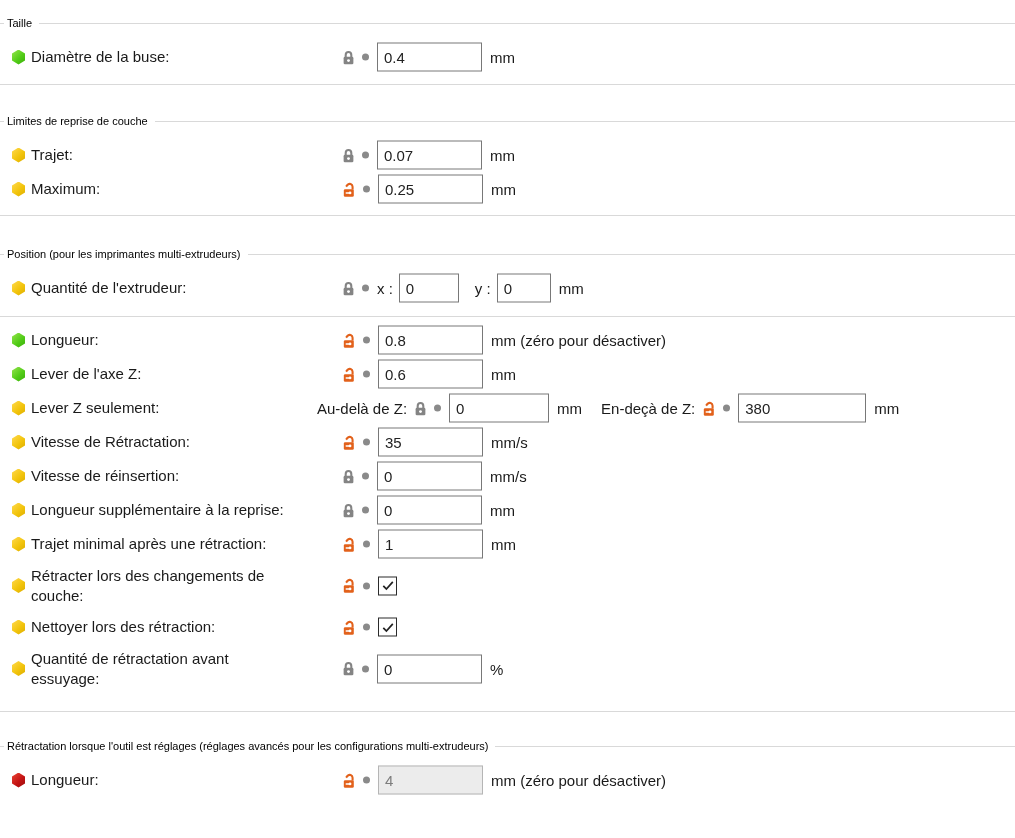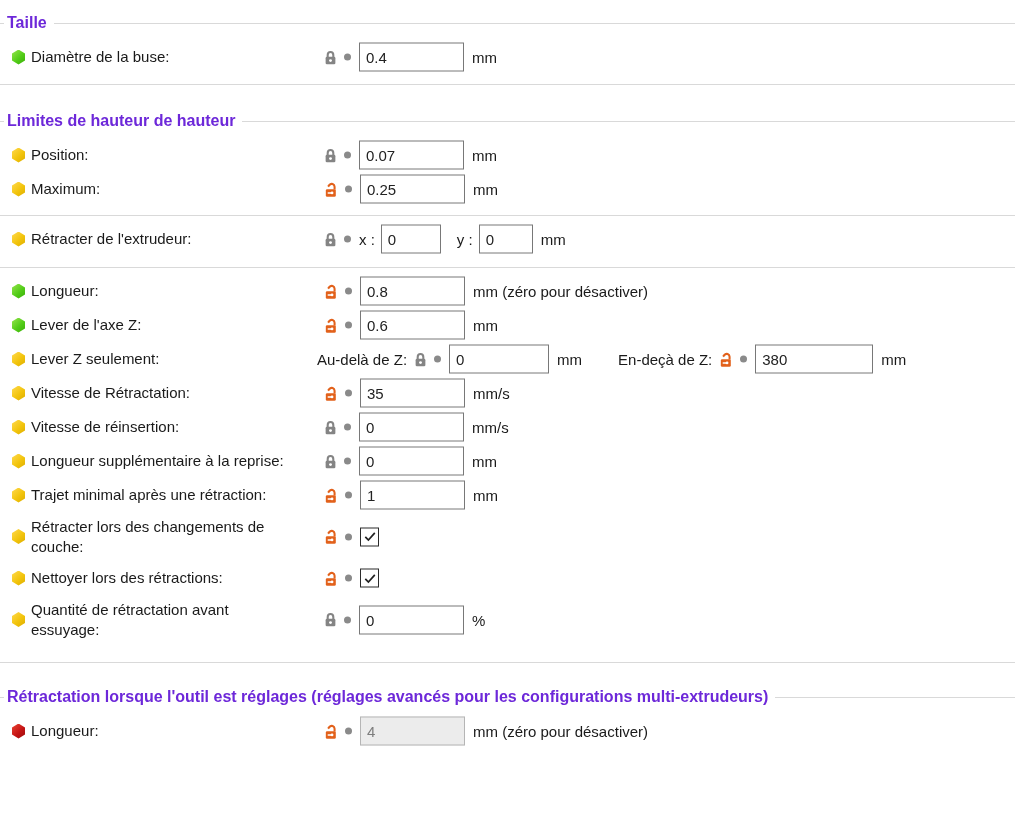--- a/index.html
+++ b/index.html
@@ -5,46 +5,46 @@
   html,body{margin:0;padding:0;}
   body{
     width:1015px;height:838px;overflow:hidden;background:#fff;
     font-family:"Liberation Sans",sans-serif;font-size:15px;color:#1a1a1a;
     -webkit-font-smoothing:antialiased;
   }
   .sec-header{display:flex;align-items:center;height:22px;}
   .hline{height:1px;background:#d9d9d9;}
   .hline-left{width:4px;flex:0 0 4px;}
   .hline-right{flex:1;}
-  .sec-title{font-size:16px;font-weight:700;margin:0 7px 0 3px;white-space:nowrap;line-height:22px;color:#6d28d9;}
+  .sec-title{font-size:11px;font-weight:400;margin:0 7px 0 3px;white-space:nowrap;line-height:22px;color:#000000;}
   .sep{height:1px;background:#d9d9d9;}
   .rows{margin-top:6px;}
   .row{position:relative;min-height:34px;display:flex;align-items:center;}
   .row.tall{min-height:49px;}
   .hex{flex:0 0 13px;width:13px;height:15px;margin:0 6px 0 12px;
        clip-path:polygon(50% 0,100% 27%,100% 73%,50% 100%,0 73%,0 27%);}
   .hex-green{background:linear-gradient(135deg,#95e44c 0%,#52cc18 55%,#3aae08 100%);}
   .hex-yellow{background:linear-gradient(135deg,#ffd94e 0%,#f2c40c 55%,#ddad00 100%);}
   .hex-red{background:linear-gradient(135deg,#ea4433 0%,#c41414 55%,#9a0e0e 100%);}
   .label{max-width:305px;line-height:20px;}
   .label-narrow{max-width:262px;}
-  .controls{position:absolute;left:323px;top:50%;transform:translateY(-50%);
+  .controls{position:absolute;left:341px;top:50%;transform:translateY(-50%);
             display:flex;align-items:center;white-space:nowrap;}
   .controls-dual{left:317px;}
   .lock{display:flex;margin-right:6px;flex:0 0 auto;}
   .lock-locked{color:#848484;}
   .lock-unlocked{color:#e2611b;}
   .dot{width:7px;height:7px;border-radius:50%;background:#8a8a8a;margin-right:8px;flex:0 0 auto;}
   .tbox{box-sizing:border-box;width:105px;height:29px;border:1px solid #787878;
         padding:0 6px;font-family:"Liberation Sans",sans-serif;font-size:15px;color:#222;background:#fff;}
   .tbox.disabled{background:#ececec;border-color:#b5b5b5;color:#7d7d7d;}
-  .w-x{width:60px;}.w-y{width:54px;}.w-dual1{width:100px;}.w-dual2{width:118px;}
+  .w-x{width:60px;}.w-y{width:54px;}.w-dual1{width:100px;}.w-dual2{width:128px;}
   .unit{margin-left:8px;white-space:nowrap;}
   .sub-label{margin-right:6px;white-space:nowrap;}
-  .gap-left{margin-left:36px;text-align:right;}
+  .gap-left{margin-left:19px;text-align:right;}
   .gap-left-sm{margin-left:16px;}
   .checkbox{box-sizing:border-box;width:19px;height:19px;border:1px solid #2b2b2b;background:#fff;
             display:flex;align-items:center;justify-content:center;cursor:pointer;}
   
   .sec-0 .sec-header{margin-top:12px;}
   .sep-0{margin-top:10px;}
   .sec-1 .sec-header{margin-top:25px;}
   .sep-1{margin-top:9px;}
   .sec-2 .sec-header{margin-top:27px;}
   .sep-2{margin-top:11px;}
@@ -78,27 +78,27 @@
             <input class="tbox" type="text" value="0.4" style="">
             <span class="unit">mm</span>
           </div>
         </div>
       </div>
     </section>
     <div class="sep sep-0"></div>
     <section class="sec sec-1">
       <div class="sec-header">
         <span class="hline hline-left"></span>
-        <h2 class="sec-title">Limites de hauteur de hauteur</h2>
+        <h2 class="sec-title">Limites de reprise de couche</h2>
         <span class="hline hline-right"></span>
       </div>
       <div class="rows">
         <div class="row">
           <span class="hex hex-yellow"></span>
-          <span class="label">Position:</span>
+          <span class="label">Trajet:</span>
           <div class="controls">
             <span class="lock lock-locked">
               <svg width="15" height="16" viewBox="0 0 16 17">
                 <path d="M5 8.2 V5.7 a3 3 0 0 1 6 0 V8.2" fill="none" stroke="currentColor" stroke-width="2.2"></path>
                 <rect x="2.8" y="7.8" width="10.4" height="8" rx="1.4" fill="currentColor"></rect>
                 <circle cx="8" cy="11.8" r="1.5" fill="#fff"></circle>
               </svg>
             </span>
             <span class="dot"></span>
             <input class="tbox" type="text" value="0.07" style="">
@@ -119,24 +119,29 @@
             </span>
             <span class="dot"></span>
             <input class="tbox" type="text" value="0.25" style="">
             <span class="unit">mm</span>
           </div>
         </div>
       </div>
     </section>
     <div class="sep sep-1"></div>
     <section class="sec sec-2">
-      <div class="rows">
-        <div class="row">
-          <span class="hex hex-yellow"></span>
-          <span class="label">Rétracter de l'extrudeur:</span>
+      <div class="sec-header">
+        <span class="hline hline-left"></span>
+        <h2 class="sec-title">Position (pour les imprimantes multi-extrudeurs)</h2>
+        <span class="hline hline-right"></span>
+      </div>
+      <div class="rows">
+        <div class="row">
+          <span class="hex hex-yellow"></span>
+          <span class="label">Quantité de l'extrudeur:</span>
           <div class="controls">
             <span class="lock lock-locked">
               <svg width="15" height="16" viewBox="0 0 16 17">
                 <path d="M5 8.2 V5.7 a3 3 0 0 1 6 0 V8.2" fill="none" stroke="currentColor" stroke-width="2.2"></path>
                 <rect x="2.8" y="7.8" width="10.4" height="8" rx="1.4" fill="currentColor"></rect>
                 <circle cx="8" cy="11.8" r="1.5" fill="#fff"></circle>
               </svg>
             </span>
             <span class="dot"></span>
             <span class="sub-label">x :</span>
@@ -295,21 +300,21 @@
             <span class="dot"></span>
             <span class="checkbox">
               <svg width="14" height="14" viewBox="0 0 14 14">
                 <path d="M2.3 7.4 L5.4 10.6 L11.8 3.4" stroke="#222" stroke-width="1.7" fill="none"></path>
               </svg>
             </span>
           </div>
         </div>
         <div class="row">
           <span class="hex hex-yellow"></span>
-          <span class="label">Nettoyer lors des rétractions:</span>
+          <span class="label">Nettoyer lors des rétraction:</span>
           <div class="controls">
             <span class="lock lock-unlocked">
               <svg width="16" height="16" viewBox="0 0 17 17">
                 <path d="M12.3 8.6 V5.7 a3.1 3.1 0 0 0 -5.5 -2 l-1.4 1.7" fill="none" stroke="currentColor" stroke-width="2.2"></path>
                 <rect x="3" y="8.2" width="10.6" height="8" rx="1.4" fill="currentColor"></rect>
                 <circle cx="9.6" cy="12.1" r="1.5" fill="#fff"></circle>
                 <rect x="4.8" y="11.3" width="4.6" height="1.7" rx="0.8" fill="#fff"></rect>
               </svg>
             </span>
             <span class="dot"></span>

